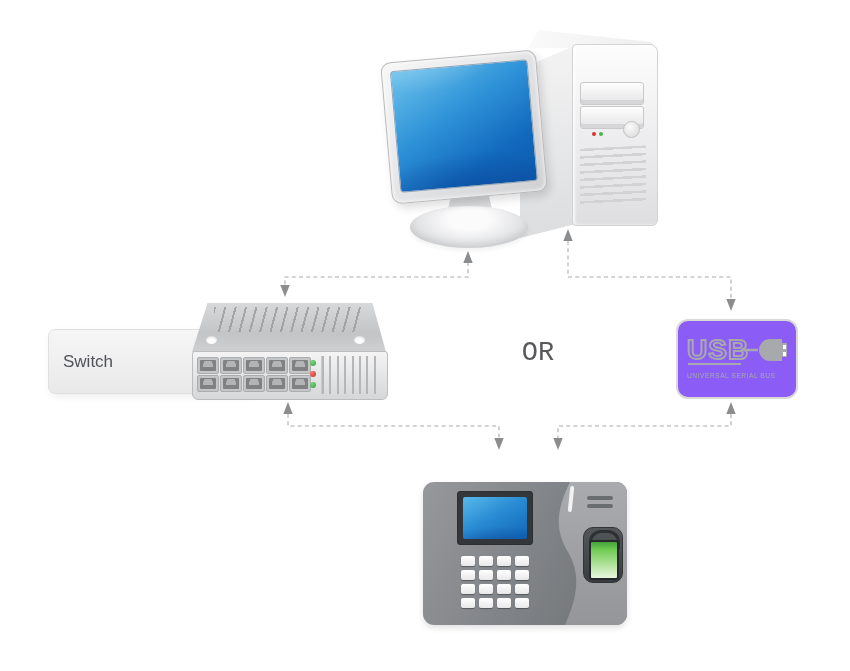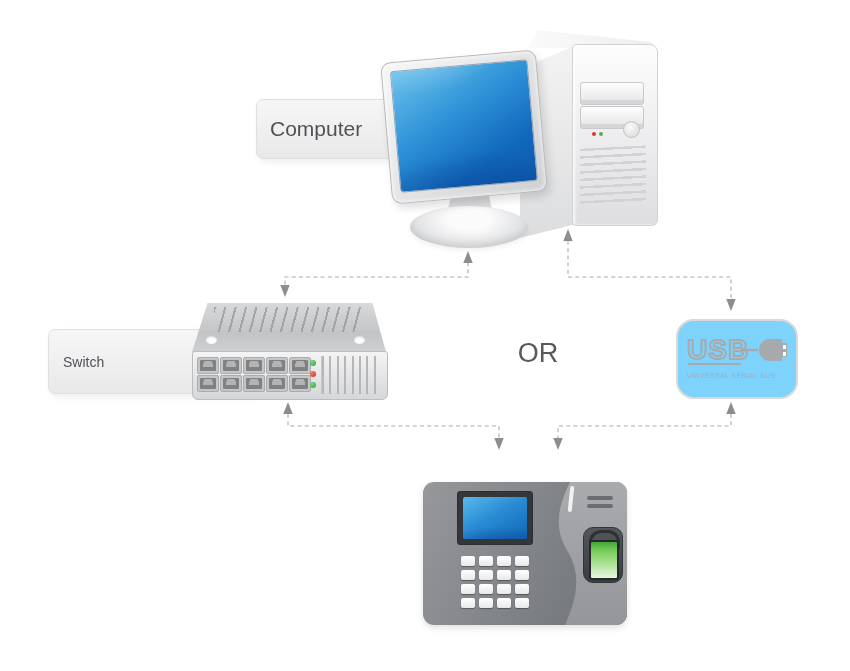--- a/index.html
+++ b/index.html
@@ -5,21 +5,21 @@
   html,body{margin:0;padding:0;background:#fff;}
   .scene{position:relative;width:850px;height:671px;background:#ffffff;overflow:hidden;
          font-family:"Liberation Sans",sans-serif;}
   .abs{position:absolute;}
 
   
   .label-box{position:absolute;background:linear-gradient(180deg,#f6f6f6,#e9e9ea);
     border:1px solid #e0e0e1;border-radius:7px;box-shadow:2px 3px 7px rgba(0,0,0,.07);
     color:#4f5257;display:flex;flex-direction:column;justify-content:center;}
   .label-computer{left:256px;top:99px;width:136px;height:58px;padding-left:13px;font-size:21px;}
-  .label-switch{left:48px;top:329px;width:194px;height:63px;padding-left:14px;font-size:14px;line-height:26px;}
+  .label-switch{left:48px;top:329px;width:194px;height:63px;padding-left:14px;font-size:17px;line-height:26px;}
 
   
   .tower-topface{left:528px;top:28px;width:128px;height:20px;
     clip-path:polygon(8% 10%,96% 70%,100% 100%,0 100%);
     background:linear-gradient(90deg,#fafafa,#eeeeef);}
   .tower-side{left:520px;top:46px;width:54px;height:192px;
     clip-path:polygon(0 12%,100% 0,100% 93%,0 100%);
     background:linear-gradient(180deg,#f3f3f4,#dcddde);}
   .tower-front{left:572px;top:44px;width:84px;height:180px;
     background:linear-gradient(180deg,#fdfdfd,#ececee 55%,#dedee0);
@@ -76,25 +76,25 @@
     background:#b2b4b6;clip-path:polygon(15% 0,85% 0,100% 60%,100% 100%,0 100%,0 60%);}
   .switch-leds .led{position:absolute;left:117px;width:6px;height:6px;border-radius:50%;}
   .led-g1{top:8px;background:radial-gradient(circle at 35% 30%,#7ed47f,#2ea23c);}
   .led-r {top:19px;background:radial-gradient(circle at 35% 30%,#f07f6f,#d3271c);}
   .led-g2{top:30px;background:radial-gradient(circle at 35% 30%,#7ed47f,#2ea23c);}
   .switch-vents{position:absolute;left:128px;top:4px;width:58px;height:38px;
     border-left:1px solid #c8c9cb;
     background:repeating-linear-gradient(90deg,#b4b6b8 0 2px,transparent 2px 7.4px);}
 
   
-  .or-label{left:502px;top:338px;width:72px;text-align:center;font-size:27px;color:#58595b;}
-
-  
-  .usb-box{left:676px;top:319px;width:118px;height:76px;background:#7dd3fc;
-    border:2px solid #d9d9da;border-radius:18px;}
+  .or-label{left:502px;top:338px;width:72px;text-align:center;font-size:27px;color:#58595b;font-family:Liberation Mono, monospace;}
+
+  
+  .usb-box{left:676px;top:319px;width:118px;height:76px;background:#8b5cf6;
+    border:2px solid #d9d9da;border-radius:12px;}
   .usb-svg{position:absolute;left:8px;top:10px;}
 
   
   .device{left:423px;top:482px;width:204px;height:143px;border-radius:11px;overflow:hidden;
     background:linear-gradient(115deg,#96989b 0%,#83868a 45%,#6f7275 100%);
     box-shadow:0 3px 6px rgba(0,0,0,.12);}
   .device-right-svg{position:absolute;inset:0;}
   .device-highlight{position:absolute;left:146px;top:4px;width:4px;height:26px;border-radius:3px;
     background:rgba(255,255,255,.85);transform:rotate(6deg);}
   .speaker-bar{position:absolute;left:164px;width:26px;height:4px;border-radius:2px;background:#6a6d70;}
@@ -129,23 +129,20 @@
   <div class="abs tower-side"></div>
   <div class="abs tower-front">
     <div class="drive-bay bay1"></div>
     <div class="drive-bay bay2"></div>
     <div class="led-dot tower-led-red"></div>
     <div class="led-dot tower-led-green"></div>
     <div class="power-button"></div>
     <div class="tower-vents"></div>
   </div>
 
-  <div class="label-box label-computer">
-    <span>Computer</span>
-  </div>
 
   <div class="abs monitor-neck"></div>
   <div class="abs monitor-base"></div>
   <div class="abs monitor">
     <div class="monitor-frame"></div>
     <div class="monitor-screen"></div>
   </div>
 
   <div class="label-box label-switch">
     <span>Switch</span>

